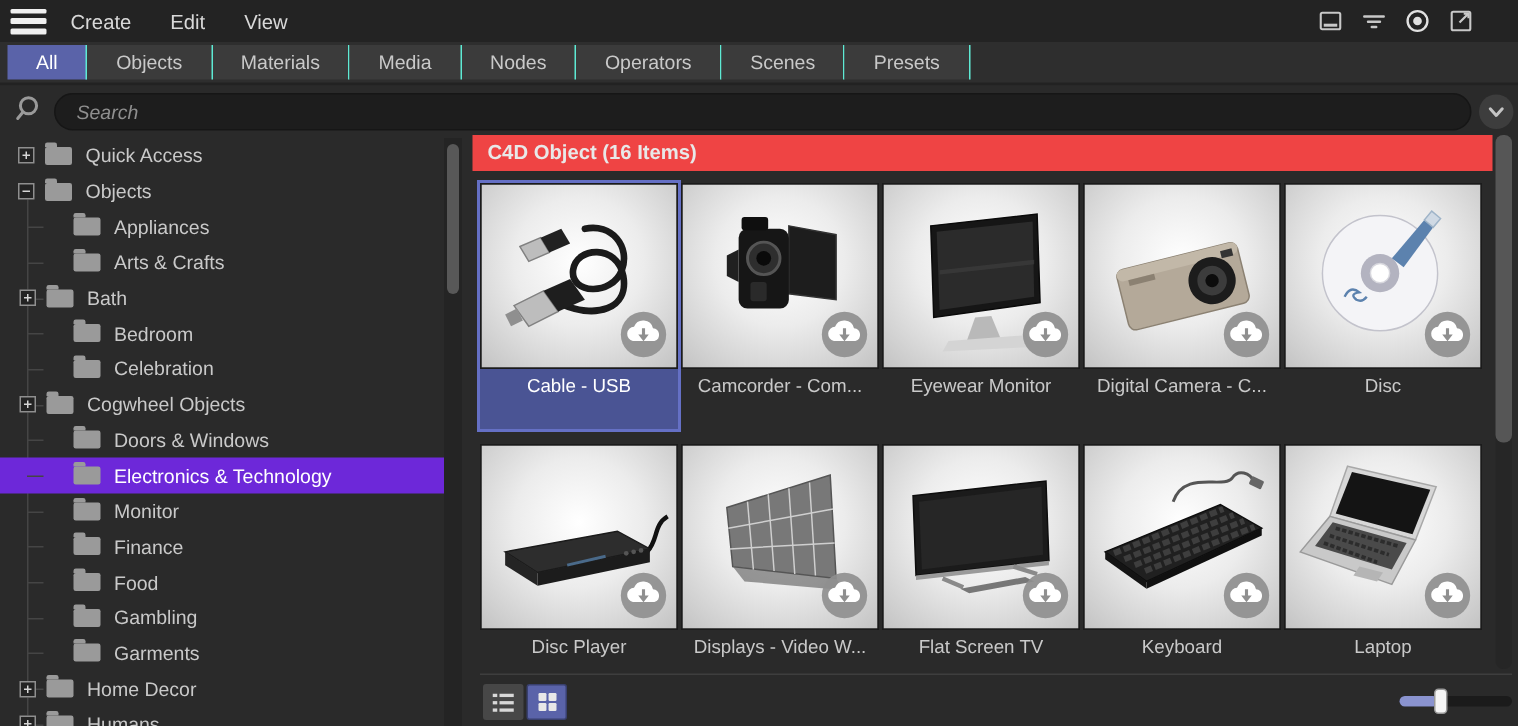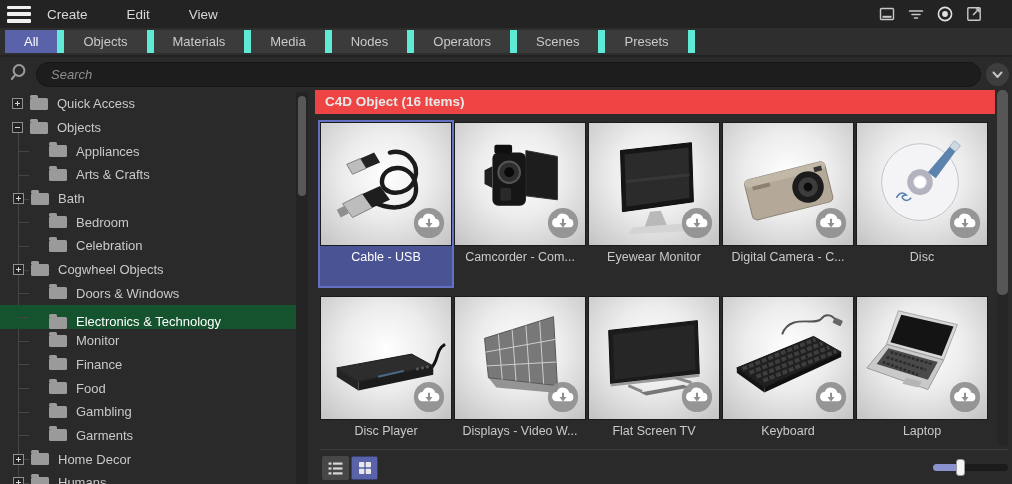--- a/index.html
+++ b/index.html
@@ -2,47 +2,47 @@
 <html><head>
 <meta charset="utf-8">
 <style>
   html,body{margin:0;padding:0;background:#1a1a1a;}
   #app{position:relative;width:1012px;height:484px;background:#2a2a2a;overflow:hidden;
        font-family:"Liberation Sans","DejaVu Sans",sans-serif;-webkit-font-smoothing:antialiased;}
   
   .menubar{position:absolute;top:0;left:0;right:0;height:28px;background:#232323;display:flex;align-items:center;}
   .hamburger{width:24px;height:17px;margin-left:7px;display:flex;flex-direction:column;justify-content:space-between;cursor:pointer;}
   .hamburger span{display:block;height:3.2px;background:#f0f0f0;border-radius:1px;}
-  .menu{color:#d8d8d8;font-size:13.5px;margin-left:39px;cursor:default;}
+  .menu{color:#d8d8d8;font-size:13.5px;margin-left:26px;cursor:default;}
   .menu:first-of-type{margin-left:16px;}
   .mico-wrap{margin-left:auto;display:flex;align-items:center;padding-right:28px;}
   .mico{width:20px;height:20px;margin-left:9px;display:flex;align-items:center;justify-content:center;cursor:pointer;}
   .mico svg{display:block;}
   
   .tabbar{position:absolute;top:28px;left:0;right:0;height:29px;background:#2e2e2e;border-bottom:2px solid #222;
           display:flex;align-items:flex-start;padding:2px 0 0 5px;box-sizing:border-box;}
   .tab{height:23px;line-height:23px;padding:0 19px;background:#3b3b3b;color:#c9c9c9;font-size:13px;
-       border-right:7px solid #5eead4;cursor:pointer;white-space:nowrap;}
+       border-right:1px solid #5eead4;cursor:pointer;white-space:nowrap;}
   .tab.selected{background:#5a63a9;color:#ffffff;}
   
   .searchbar{position:absolute;top:57px;left:0;right:0;height:35px;background:#2a2a2a;display:flex;align-items:center;}
   .mag{margin-left:9px;flex:none;}
   .search-input{flex:1;margin-left:6px;height:25px;background:#1d1d1d;border:1px solid #161616;border-radius:13px;
        color:#cfcfcf;font-size:13px;font-style:italic;padding:0 14px;outline:none;box-sizing:border-box;}
   .search-input::placeholder{color:#8f8f8f;font-style:italic;}
   .chev-btn{flex:none;width:23px;height:23px;border-radius:50%;background:#3d3d3d;margin:0 3px 0 5px;
        display:flex;align-items:center;justify-content:center;cursor:pointer;}
   
   .tree{position:absolute;top:92px;left:0;width:296px;bottom:0;overflow:hidden;font-size:13px;color:#c9c9c9;}
   .treeline{position:absolute;left:18px;top:35px;bottom:0;width:1px;background:#454545;}
   .trow{position:relative;height:23.7px;display:flex;align-items:center;box-sizing:border-box;cursor:pointer;z-index:1;}
   .trow.d0{padding-left:12px;}
   .trow.d1{padding-left:31px;}
   .trow.d1::before{content:"";position:absolute;left:18px;top:50%;width:11px;height:1px;background:#454545;z-index:-1;}
-  .trow.selected{background:#14532d;color:#ffffff;align-items:flex-end;}
+  .trow.selected{background:#6d28d9;color:#ffffff;}
   .exp{width:11px;height:11px;border:1px solid #8f8f8f;background:#232323;position:relative;margin-right:7px;flex:none;box-sizing:border-box;}
   .exp::before{content:"";position:absolute;left:2px;right:2px;top:4px;height:1px;background:#d6d6d6;}
   .exp.plus::after{content:"";position:absolute;top:2px;bottom:2px;left:4px;width:1px;background:#d6d6d6;}
   .exp.none{visibility:hidden;}
   .folder{width:18px;height:12px;background:#9a9a9a;border-radius:1.5px;position:relative;margin-right:9px;flex:none;}
   .folder::before{content:"";position:absolute;top:-3px;left:0;width:8px;height:3px;background:#9a9a9a;border-radius:1.5px 1.5px 0 0;}
   .trow .tlabel{white-space:nowrap;}
   
   .lsb{position:absolute;left:296px;top:92px;width:12px;bottom:0;background:#242424;}
   .lsb .thumb{position:absolute;left:2px;top:4px;width:8px;height:100px;background:#585858;border-radius:4px;cursor:pointer;}

